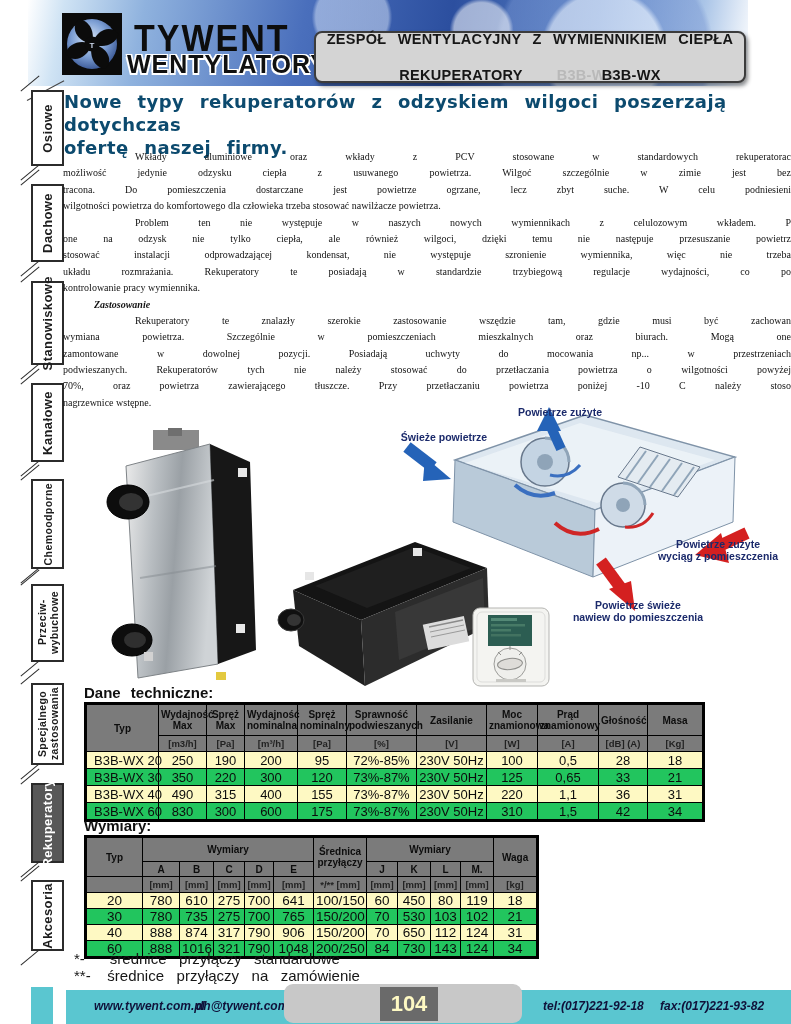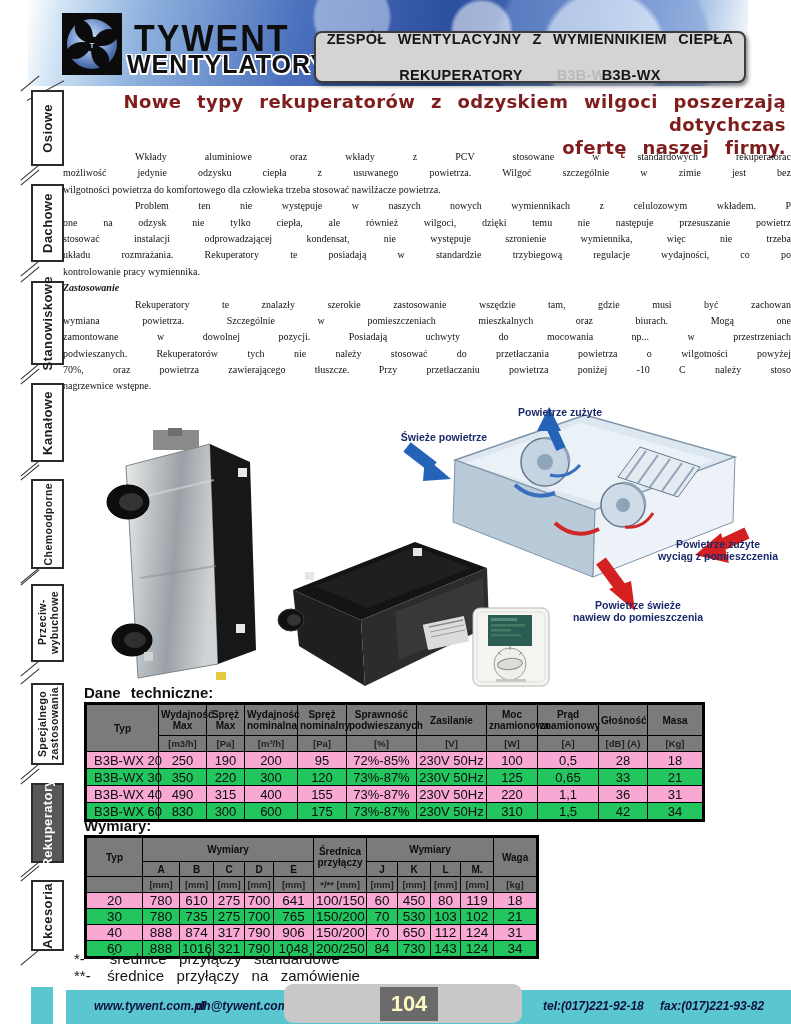--- a/index.html
+++ b/index.html
@@ -34,44 +34,44 @@
   .tab::before{content:"";position:absolute;left:-15px;top:-9px;width:24px;border-top:1.5px solid #2b2b2b;transform:rotate(-40deg);}
   .tab::after{content:"";position:absolute;left:-15px;bottom:-9px;width:24px;border-top:1.5px solid #2b2b2b;transform:rotate(-40deg);}
   .tab span{writing-mode:vertical-rl;transform:rotate(180deg);font-weight:700;font-size:13px;color:#1c1c1c;
             letter-spacing:.4px;white-space:pre-line;line-height:13px;text-align:center;}
   .tab.small span{font-size:10.5px;line-height:12px;}
   .tab.active{background:#585858;}
   .tab.active span{color:#fff;}
   .side-cyan{position:absolute;left:31px;top:987px;width:22px;height:37px;background:#5ac6d0;}
 
   
-  .headline{position:absolute;left:64px;top:90px;width:722px;text-align:right;
+  .headline{position:absolute;left:64px;top:90px;width:722px;text-align:left;
             font-family:"DejaVu Sans",sans-serif;font-weight:700;font-size:18px;line-height:23px;
-            letter-spacing:.4px;word-spacing:9px;color:#7f1d1d;}
+            letter-spacing:.4px;word-spacing:9px;color:#0c4a6e;}
   .bodytext{position:absolute;left:63px;top:149px;width:728px;
             font-family:"Liberation Serif",serif;font-size:10px;line-height:16.4px;color:#121212;}
   .bodytext .ln{height:16.4px;overflow:visible;}
   .jl{text-align:justify;text-align-last:justify;}
   .ind{text-indent:72px;}
-  .subhead{font-weight:700;font-style:italic;height:16.4px;}
+  .subhead{font-weight:700;font-style:italic;height:16.4px;padding-left:31px;}
 
   
   .ph{position:absolute;}
   .dlabel{position:absolute;font-size:10.5px;font-weight:700;color:#1b2a6b;line-height:12px;text-align:center;white-space:pre-line;}
 
   
   .sect-label{position:absolute;left:84px;font-size:15px;font-weight:700;word-spacing:6px;color:#101010;}
   table.data{position:absolute;left:84px;border-collapse:collapse;table-layout:fixed;
              border:3px solid #000;font-family:"Liberation Sans",sans-serif;}
   table.data th,table.data td{border:1px solid #000;padding:0 2px;overflow:visible;}
   table.data th{background:#7b7b7b;font-size:10px;line-height:11px;font-weight:700;color:#0d0d0d;
                 white-space:pre-line;text-align:center;}
   table.data tr.units th{font-size:9.5px;color:#222;height:15px;}
   table.data td{font-size:13px;text-align:center;white-space:nowrap;height:16px;color:#0c0c0c;}
-  tr.rw{background:#f9a8d4;}
+  tr.rw{background:#fef9c3;}
   tr.rc{background:#22c55e;}
   #tech{top:702px;width:618px;}
   #tech tr.head th{height:30px;}
   #tech td.typ{text-align:left;padding-left:7px;}
   #dims{top:835px;width:452px;}
   #dims tr.g1 th{height:23px;}
   #dims tr.g2 th{height:14px;}
   #dims td{height:15px;font-size:13.5px;}
 
   .footnote{position:absolute;left:74px;font-size:15px;color:#161616;white-space:pre;}
@@ -154,20 +154,21 @@
   <div class="side-cyan"></div>
 
   <div class="headline">
     <div>Nowe typy rekuperatorów z odzyskiem wilgoci poszerzają dotychczas</div>
     <div>ofertę naszej firmy.</div>
   </div>
 
   <div class="bodytext">
     <div class="ln jl ind">Wkłady aluminiowe oraz wkłady z PCV stosowane w standardowych rekuperatorac</div>
     <div class="ln jl">możliwość jedynie odzysku ciepła z usuwanego powietrza. Wilgoć szczególnie w zimie jest bez</div>
+    <div class="ln jl">tracona. Do pomieszczenia dostarczane jest powietrze ogrzane, lecz zbyt suche. W celu podniesieni</div>
     <div class="ln">wilgotności powietrza do  komfortowego dla człowieka trzeba stosować nawilżacze powietrza.</div>
     <div class="ln jl ind">Problem ten nie występuje w naszych nowych wymiennikach z celulozowym wkładem. P</div>
     <div class="ln jl">one na odzysk nie tylko ciepła, ale również wilgoci, dzięki temu nie następuje przesuszanie powietrz</div>
     <div class="ln jl">stosować instalacji odprowadzającej kondensat, nie występuje szronienie wymiennika, więc nie trzeba</div>
     <div class="ln jl">układu rozmrażania. Rekuperatory te posiadają w standardzie trzybiegową regulacje wydajności, co po</div>
     <div class="ln">kontrolowanie pracy wymiennika.</div>
     <div class="subhead">Zastosowanie</div>
     <div class="ln jl ind">Rekuperatory te znalazły szerokie zastosowanie wszędzie tam, gdzie musi być zachowan</div>
     <div class="ln jl">wymiana powietrza. Szczególnie w pomieszczeniach mieszkalnych oraz biurach. Mogą one</div>
     <div class="ln jl">zamontowane w dowolnej pozycji. Posiadają uchwyty do mocowania np... w przestrzeniach</div>

